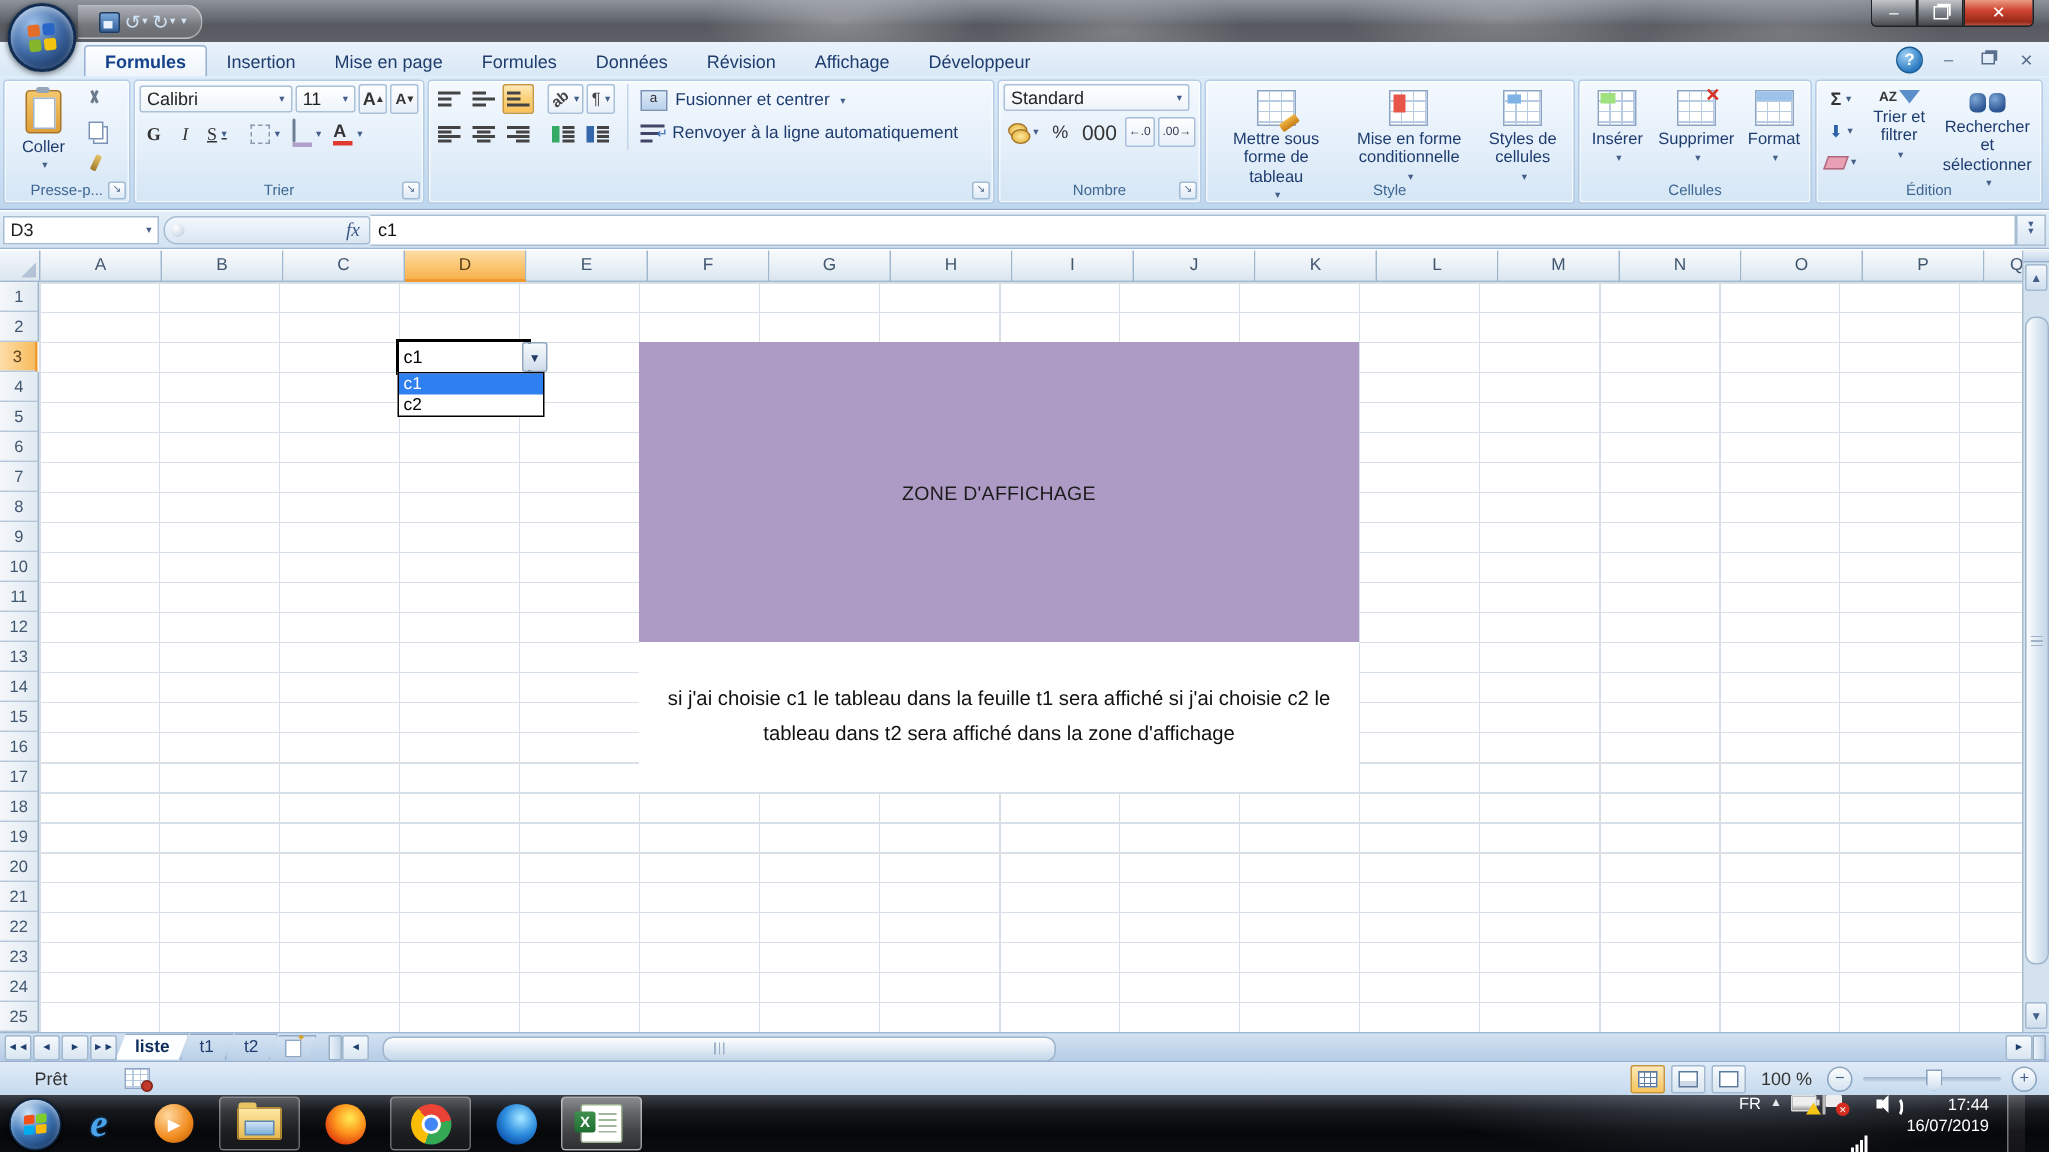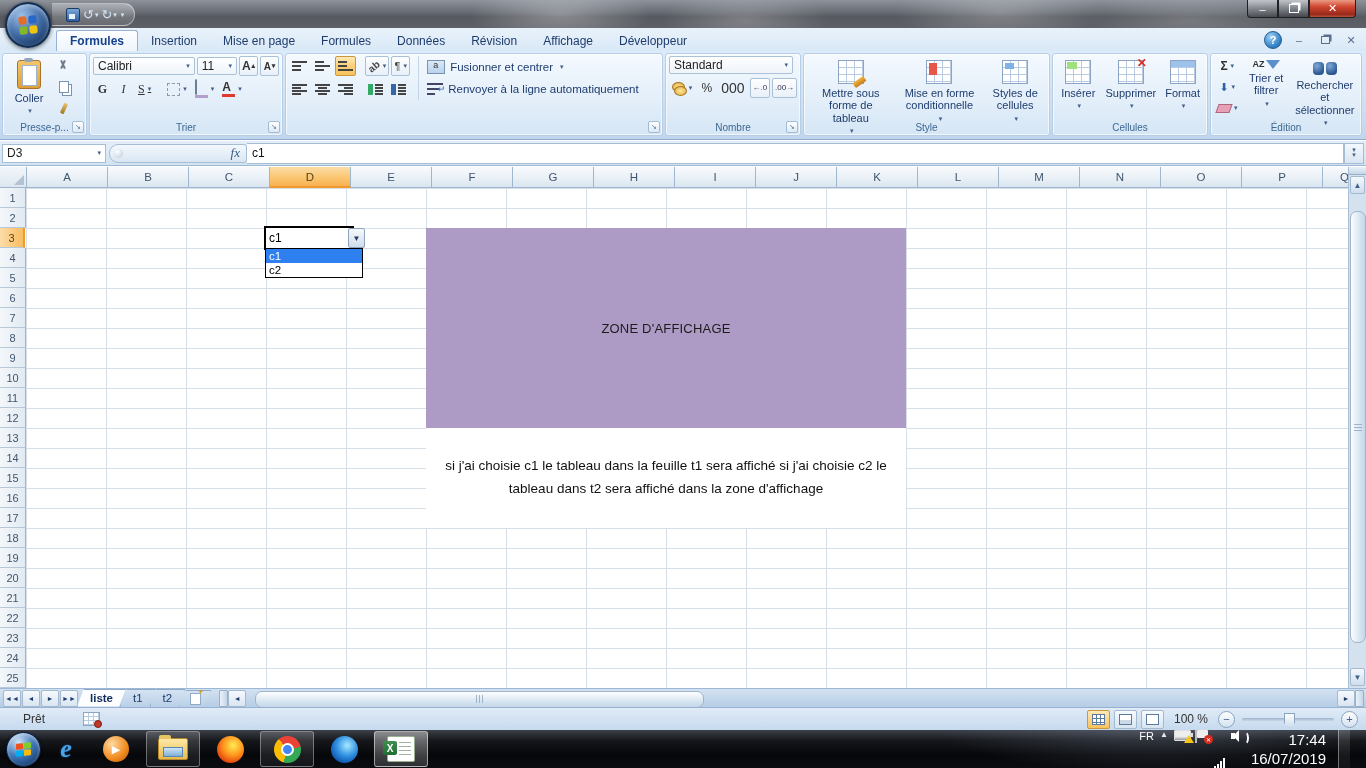--- a/index.html
+++ b/index.html
@@ -264,21 +264,21 @@
   .trflag{width:11px;height:8px;background:#eee;position:relative;border-radius:1px}
   .trflag:before{content:"";position:absolute;left:-2px;top:0;width:2px;height:13px;background:#bbb}
   .trflag:after{content:"✕";position:absolute;right:-5px;bottom:-6px;width:9px;height:9px;background:#d62d20;border-radius:50%;
     color:#fff;font-size:6px;display:flex;align-items:center;justify-content:center}
   .sig{display:flex;align-items:flex-end;gap:1px}
   .sig i{width:2px;background:#fff;display:block}
   .spk{position:relative;width:14px;height:12px}
   .spk:before{content:"";position:absolute;left:0;top:3px;width:4px;height:6px;background:#fff}
   .spk:after{content:"";position:absolute;left:2px;top:0;border-top:6px solid transparent;border-bottom:6px solid transparent;border-right:6px solid #fff}
   .spkw{position:absolute;left:9px;top:1px;width:5px;height:10px;border:2px solid transparent;border-right:2px solid #fff;border-radius:50%}
-  .clock{text-align:right;font-size:15px;line-height:1.3;color:#fff;padding-right:6px}
+  .clock{text-align:right;font-size:11px;line-height:1.3;color:#fff;padding-right:6px}
   .showdesk{width:11px;height:38px;border-left:1px solid rgba(255,255,255,.4);background:linear-gradient(rgba(255,255,255,.14),rgba(255,255,255,.04))}
 </style>
 </head>
 <body>
 
 <div class="screen">
 
   <div class="titlebar">
     <div class="qat">
       <span class="qbtn">

